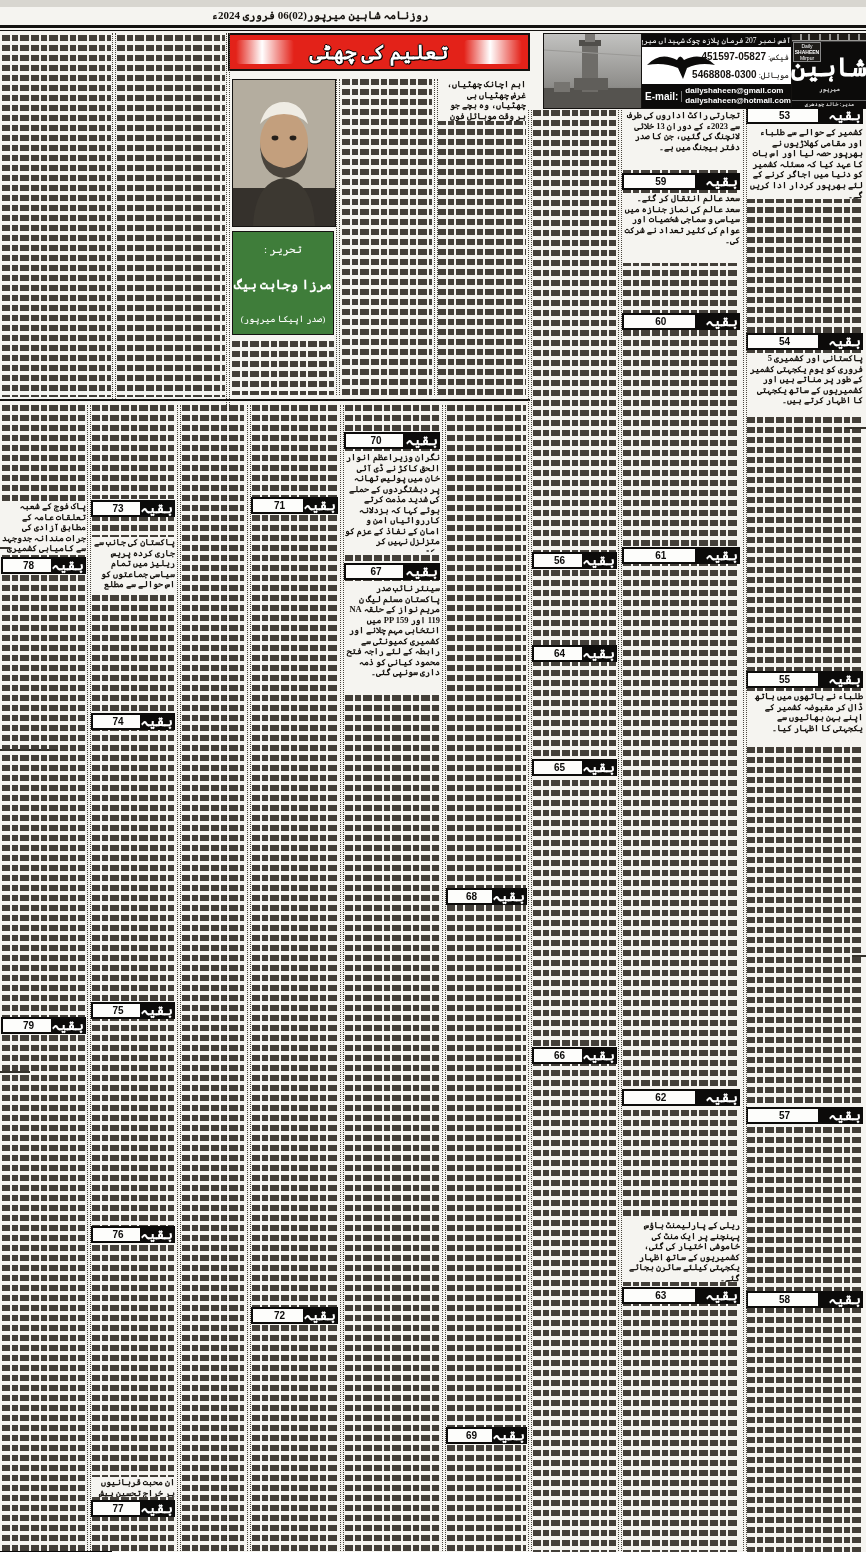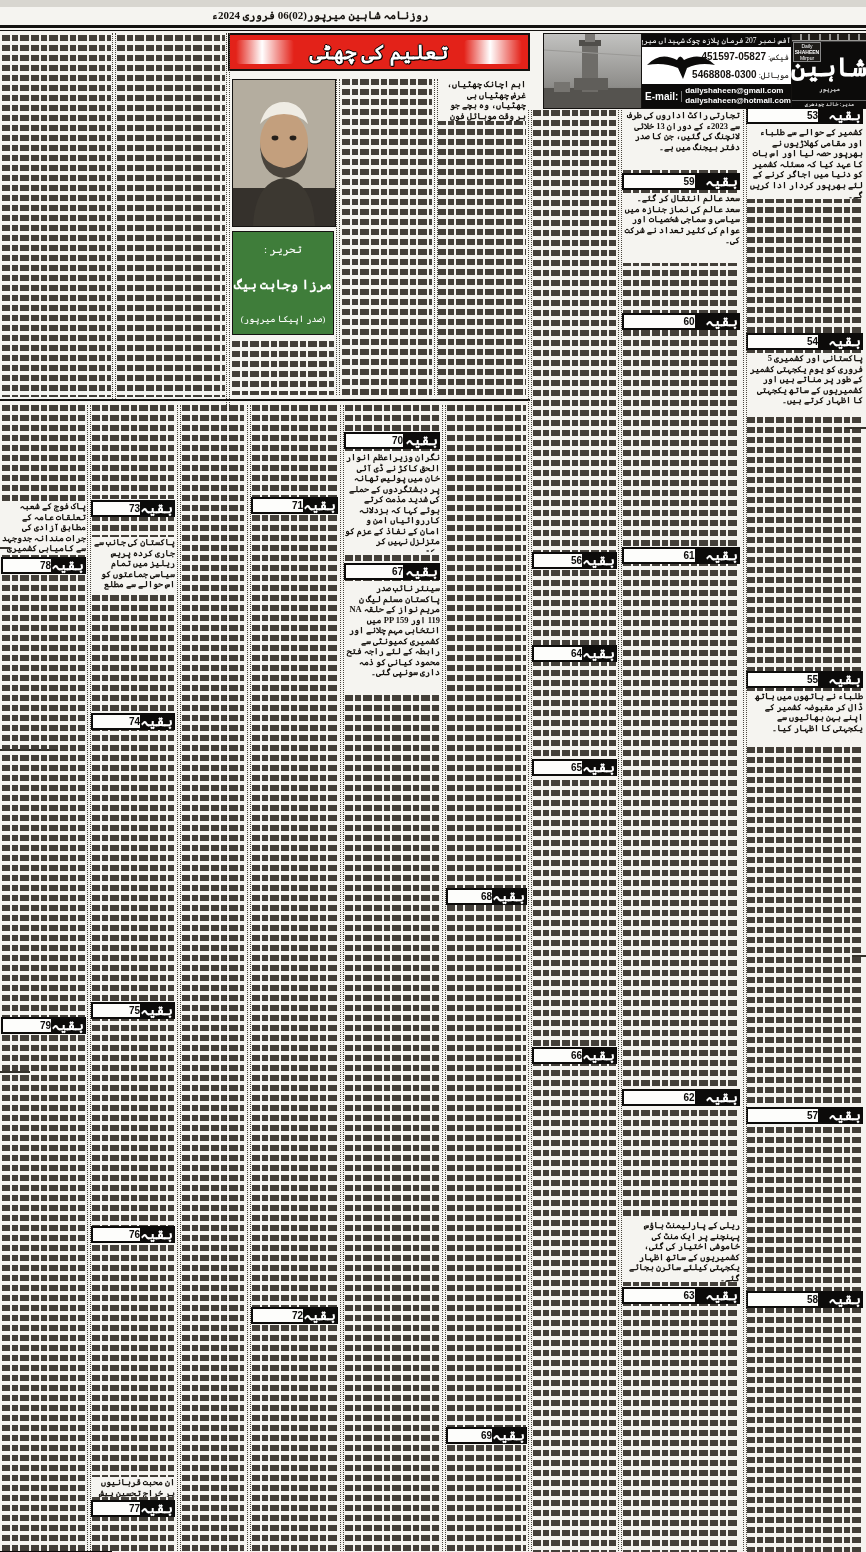--- a/index.html
+++ b/index.html
@@ -17,21 +17,21 @@
                                 rgba(245,244,240,0) 10px 16px, #f5f4f0 16px 18px,
                                 rgba(245,244,240,0) 18px 27px, #f5f4f0 27px 29px),
       repeating-linear-gradient(180deg,#2b2720 0 6px,#f5f4f0 6px 10px);}
   .frag{position:absolute;left:1px;right:1px;background:#f5f4f0;direction:rtl;unicode-bidi:plaintext;
         text-align:right;font-size:8.5px;line-height:10.5px;font-weight:600;color:#16130f;overflow:hidden;}
   
   .cont{position:absolute;left:1px;right:1px;height:17px;background:#0c0b0a;display:flex;
         align-items:center;justify-content:space-between;padding:0 2px;box-sizing:border-box;}
   .c-num{background:#fdfdfb;color:#0c0b0a;font-weight:bold;font-size:10px;line-height:13px;
          width:62%;height:13px;padding-left:3px;box-sizing:border-box;
-         font-family:"Liberation Sans",sans-serif;text-align:right;}
+         font-family:"Liberation Sans",sans-serif;text-align:center;}
   .c-label{color:#fff;font-size:14px;font-weight:bold;direction:rtl;}
   
   .dateline{position:absolute;top:2px;left:0;right:226px;text-align:center;font-size:11px;
             font-weight:bold;direction:rtl;}
   .toprule-a{position:absolute;top:18px;left:0;width:866px;height:3px;background:#141210;}
   .toprule-b{position:absolute;top:23px;left:0;width:866px;height:1px;background:#141210;}
   
   .masthead{position:absolute;left:543px;top:26px;width:323px;height:76px;display:flex;
             border:1px solid #141210;box-sizing:border-box;background:#fff;}
   .m-photo{width:97px;height:100%;position:relative;background:linear-gradient(#c2c2c0,#8e8d8a 70%,#5c5b58);}

